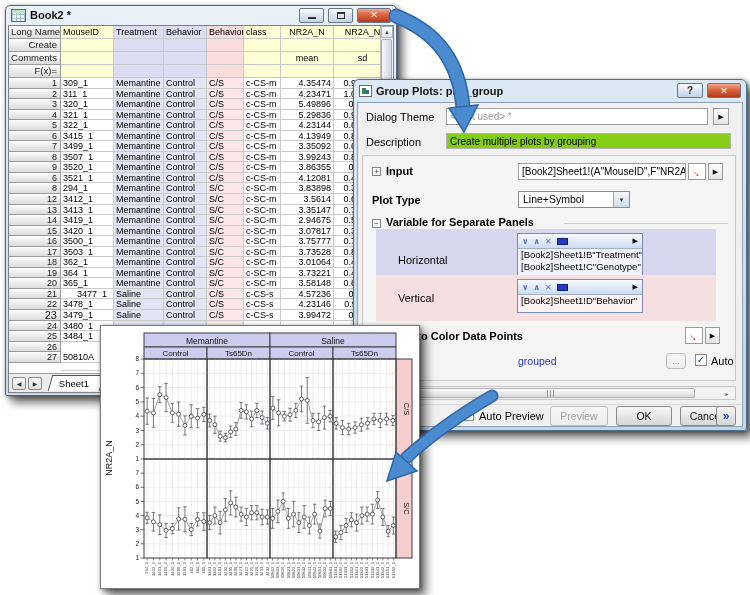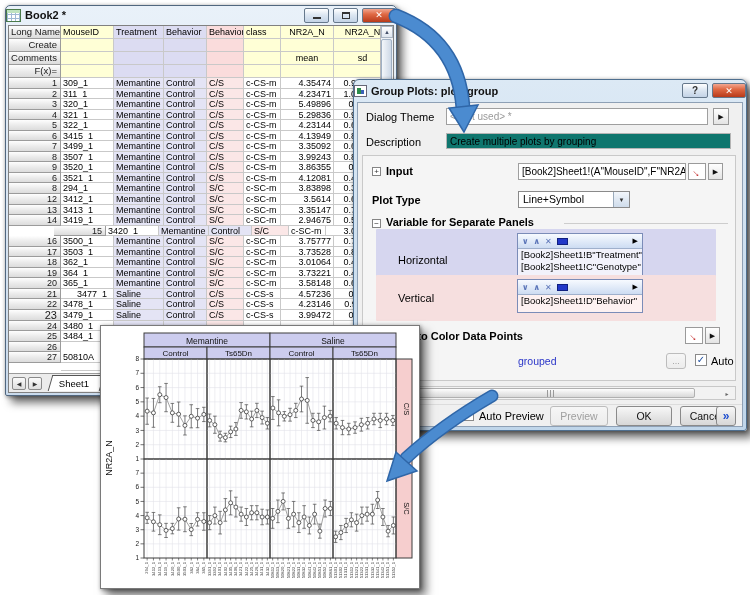--- a/index.html
+++ b/index.html
@@ -1,21 +1,21 @@
 <!DOCTYPE html>
 <html><head>
 <meta charset="utf-8">
 <style>
   html,body{margin:0;padding:0;background:#fff;}
   #canvas{position:relative;width:750px;height:595px;background:#fff;overflow:hidden;
     font-family:"Liberation Sans","DejaVu Sans",sans-serif;}
   .win{position:absolute;box-sizing:border-box;}
   .winshadow{box-shadow:6px 7px 9px rgba(0,0,0,.55),1px 1px 4px rgba(0,0,0,.45);}
   
-  .titlebar{display:flex;align-items:center;gap:4px;padding:0 0;height:20px;}
+  .titlebar{display:flex;align-items:center;gap:4px;padding:0 5px;height:20px;}
   .tbtitle{flex:1;font-size:11px;font-weight:bold;color:#111;white-space:nowrap;overflow:hidden;}
   .capbtn{height:15px;width:25px;border:1px solid #65788c;border-radius:2px;box-sizing:border-box;
     background:linear-gradient(#ffffff,#dde7f2 45%,#c3d3e6);display:flex;align-items:center;justify-content:center;
     font-size:9px;color:#333;}
   .capbtn.close{width:34px;background:linear-gradient(#f2a791,#e06a45 40%,#b83a1a);color:#fff;font-weight:bold;font-size:9px;}
   .glyph-min{width:8px;height:2px;background:#333;margin-top:6px;}
   .glyph-max{width:8px;height:7px;border:1px solid #333;border-top:2px solid #333;box-sizing:border-box;}
   
   #wsWin{left:5px;top:5px;width:392px;height:391px;background:linear-gradient(#e9f1f9,#c9daec);
     border:1px solid #51677f;border-radius:5px 5px 2px 2px;z-index:1;}
@@ -288,21 +288,21 @@
           <div class="wrow" style="height: 10.55px; line-height: 10px;">
             <div class="wcell whead rowhdr" style="width: 52px; font-size: 9px;">14</div>
             <div class="wcell  tl" style="width: 53px;">3419_1</div>
             <div class="wcell d-lav tl" style="width: 50px;">Memantine</div>
             <div class="wcell d-lav tl" style="width: 43px;">Control</div>
             <div class="wcell d-pink tl" style="width: 37px;">S/C</div>
             <div class="wcell  tl" style="width: 37px;">c-SC-m</div>
             <div class="wcell  tr" style="width: 53px;">2.94675</div>
             <div class="wcell  tr" style="width: 58px; padding-right: 25px;">0.501</div>
           </div>
-          <div class="wrow" style="height: 10.55px; line-height: 10px; padding-left: 45px;">
+          <div class="wrow" style="height: 10.55px; line-height: 10px;">
             <div class="wcell whead rowhdr" style="width: 52px; font-size: 9px;">15</div>
             <div class="wcell  tl" style="width: 53px;">3420_1</div>
             <div class="wcell d-lav tl" style="width: 50px;">Memantine</div>
             <div class="wcell d-lav tl" style="width: 43px;">Control</div>
             <div class="wcell d-pink tl" style="width: 37px;">S/C</div>
             <div class="wcell  tl" style="width: 37px;">c-SC-m</div>
             <div class="wcell  tr" style="width: 53px;">3.07817</div>
             <div class="wcell  tr" style="width: 58px; padding-right: 25px;">0.365</div>
           </div>
           <div class="wrow" style="height: 10.55px; line-height: 10px;">
@@ -450,21 +450,21 @@
         </div>
     </div>
     <div id="dlgClient">
       <div class="abs plabel" style="left:8px;top:8px;">Dialog Theme</div>
       <div class="abs tbox" style="left:88px;top:5px;width:262px;height:17px;color:#9a9a9a;">&lt;Last used&gt; *</div>
       <div class="abs fly" style="left:355px;top:5px;width:16px;height:17px;">
           <span>▶</span>
         </div>
 
       <div class="abs plabel" style="left:8px;top:33px;">Description</div>
-      <div class="abs tbox" style="left:88px;top:30px;width:285px;height:16px;background:#0f766e;border-color:#b4b4b4;">Create multiple plots by grouping</div>
+      <div class="abs tbox" style="left:88px;top:30px;width:285px;height:16px;background:#84cc16;border-color:#b4b4b4;">Create multiple plots by grouping</div>
 
       <div class="abs groupbox" style="left:4px;top:52px;width:374px;height:226px;"></div>
 
       <div class="abs pmbox" style="left:14px;top:64px;">+</div>
       <div class="abs blabel" style="left:28px;top:62px;">Input</div>
       <div class="abs tbox" style="left:160px;top:60px;width:168px;height:17px;">[Book2]Sheet1!(A"MouseID",F"NR2A_N",G</div>
       <div class="abs rangebtn" style="left:330px;top:60px;width:18px;height:17px;">
           <span class="rangeicon">→</span>
         </div>
       <div class="abs fly" style="left:350px;top:60px;width:15px;height:17px;">

